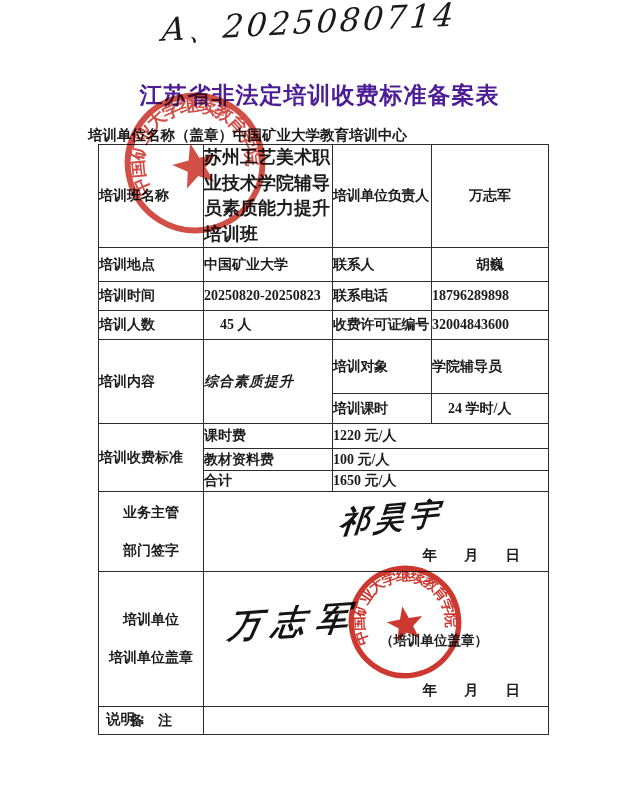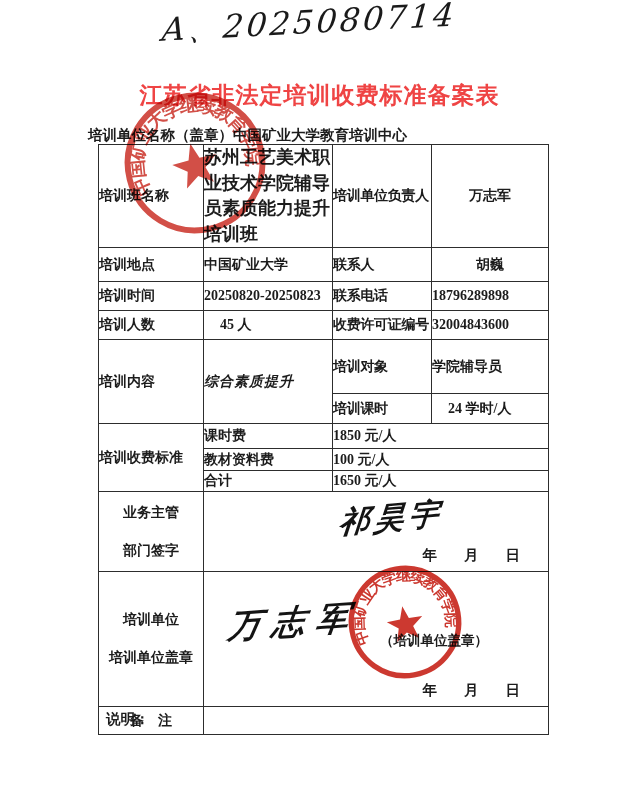--- a/index.html
+++ b/index.html
@@ -10,21 +10,21 @@
   }
   
   .hand-note{
     position:absolute;left:162px;top:2px;width:260px;
     font-family:"DejaVu Serif",serif;font-style:italic;
     font-size:32px;letter-spacing:3px;color:#1a1a1a;
     transform:rotate(-3deg) skewX(-8deg);white-space:nowrap;
   }
   .doc-title{
     position:absolute;left:0;top:80px;width:100%;text-align:center;
-    font-size:23px;font-weight:700;letter-spacing:1px;color:#ef4444;
+    font-size:23px;font-weight:700;letter-spacing:1px;color:#4c1d95;
   }
   .header-line{
     position:absolute;left:88px;top:126px;font-size:14.5px;font-weight:600;
     white-space:nowrap;
     text-align:center;
   }
   
   table.form{
     position:absolute;left:98px;top:144px;border-collapse:collapse;
     table-layout:fixed;
@@ -133,21 +133,21 @@
       <td class="v3">培训对象</td>
       <td class="v4l">学院辅导员</td>
     </tr>
     <tr class="r5b">
       <td class="v3">培训课时</td>
       <td class="v4l" style="padding-left:16px">24 学时/人</td>
     </tr>
     <tr class="r6a">
       <td class="lab" rowspan="3">培训收费标准</td>
       <td class="v2">课时费</td>
-      <td class="fee-val" colspan="2">1850 元/人</td>
+      <td class="fee-val" colspan="2">1220 元/人</td>
     </tr>
     <tr class="r6b">
       <td class="v2">教材资料费</td>
       <td class="fee-val" colspan="2">100 元/人</td>
     </tr>
     <tr class="r6c">
       <td class="v2">合计</td>
       <td class="fee-val" colspan="2">1650 元/人</td>
     </tr>
     <tr class="r7">

